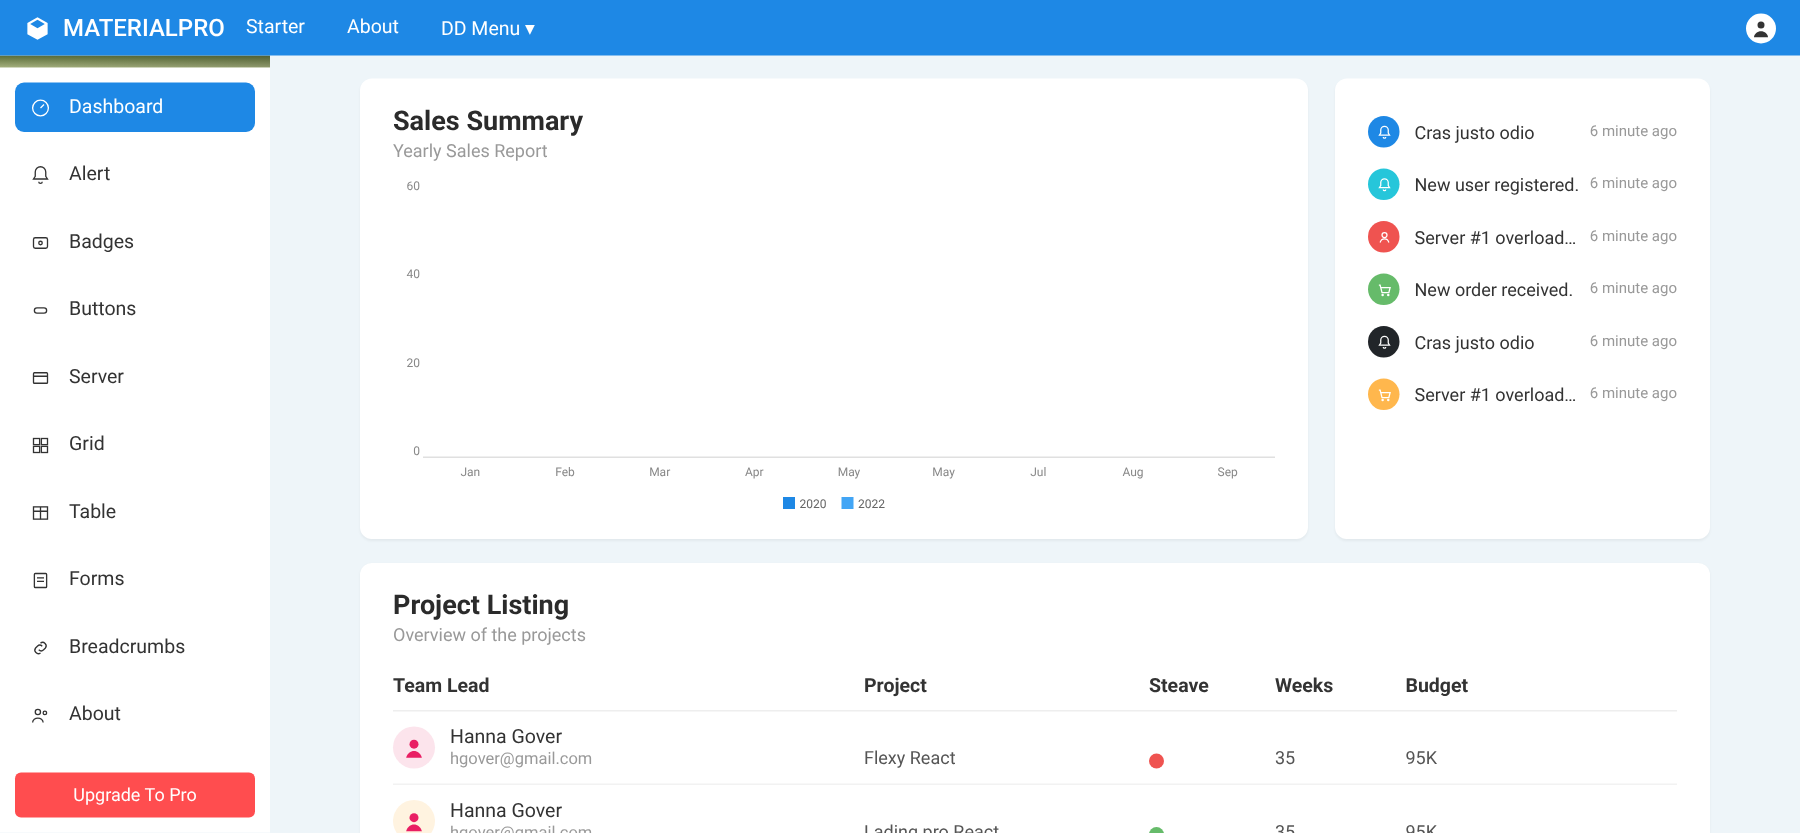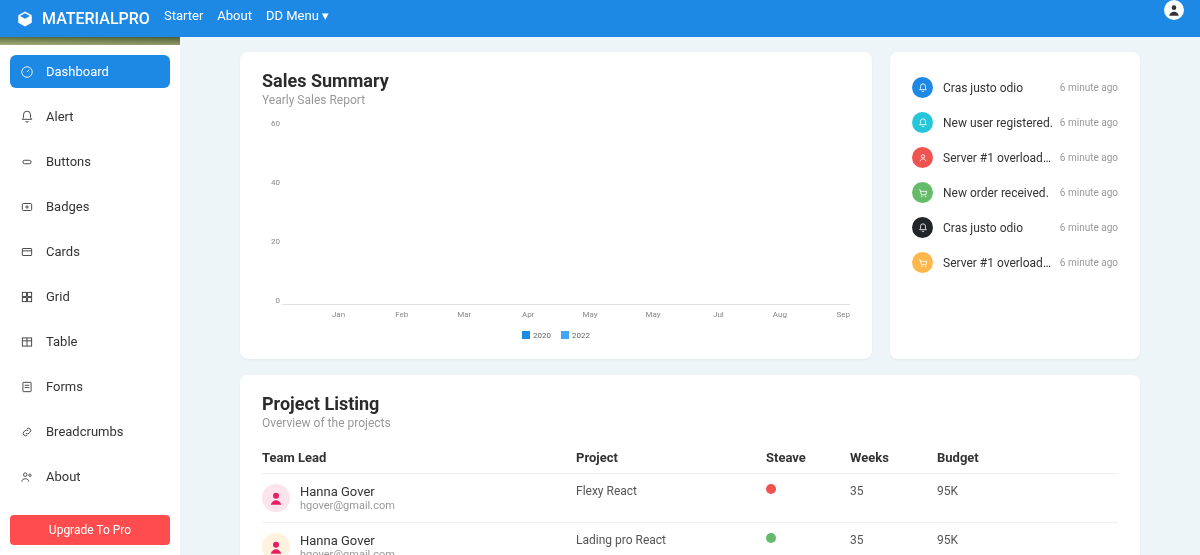--- a/index.html
+++ b/index.html
@@ -1,20 +1,20 @@
 <!DOCTYPE html>
 <html><head>
 <meta charset="utf-8">
 <style>
 *{box-sizing:border-box;margin:0;padding:0;font-family:-apple-system,BlinkMacSystemFont,"Segoe UI",Roboto,sans-serif}
 body{background:#eef5f9;width:1200px;height:555px;overflow:hidden}
-.header{height:37px;background:#1e88e5;display:flex;padding:0 16px;color:#fff;position:relative;z-index:10}
+.header{height:37px;background:#1e88e5;display:flex;align-items:center;padding:0 16px;color:#fff;position:relative;z-index:10}
 .logo{display:flex;align-items:center;font-weight:500;font-size:16px;width:148px}
 .logo svg{margin-right:8px}
-.nav{display:flex;gap:14px;font-size:13px}
+.nav{display:flex;gap:28px;font-size:13px}
 .nav-item{color:#fff;text-decoration:none;padding:8px 0}
 .avatar-head{margin-left:auto;width:20px;height:20px;border-radius:50%;background:#fff;display:flex;align-items:center;justify-content:center}
 .avatar-head svg{width:14px;height:14px}
 .layout{display:flex;height:calc(100% - 37px)}
 .sidebar{width:180px;background:#fff;display:flex;flex-direction:column;position:relative}
 .profile{height:77px;background:linear-gradient(180deg,#5a6e3a 0%,#7a8a55 40%,#a8b380 100%);position:relative;overflow:hidden}
 .profile::before{content:"";position:absolute;bottom:0;left:0;right:0;height:30px;background:linear-gradient(135deg,transparent 0%,rgba(0,0,0,0.15) 100%)}
 .profile-avatar{width:32px;height:32px;border-radius:50%;background:#fff;position:absolute;top:10px;left:10px;display:flex;align-items:center;justify-content:center;overflow:hidden}
 .profile-avatar svg{width:24px;height:24px}
 .profile-name{position:absolute;bottom:8px;left:6px;color:#fff;font-size:13px;font-weight:400}
@@ -33,33 +33,33 @@
 .card-title{font-size:18px;font-weight:700;color:#2b2b2b;margin-bottom:2px}
 .card-sub{font-size:12px;color:#999;margin-bottom:12px}
 .chart-area{height:210px;position:relative;padding-left:20px;padding-bottom:24px}
 .y-axis{position:absolute;left:0;top:0;bottom:24px;width:18px;display:flex;flex-direction:column;justify-content:space-between;font-size:8px;color:#888;text-align:right}
 .plot{position:absolute;left:20px;right:0;top:0;bottom:24px;border-bottom:1px solid #e0e0e0;display:flex;align-items:flex-end;padding:0 8px}
 .group{flex:1;display:flex;align-items:flex-end;justify-content:center;gap:2px}
 .bar{width:9px}
 .bar.a{background:#1e88e5}
 .bar.b{background:#42a5f5}
 .x-axis{position:absolute;left:20px;right:0;bottom:10px;display:flex;font-size:8px;color:#888}
-.x-axis span{flex:1;text-align:right}
+.x-axis span{flex:1;text-align:center}
 .legend{text-align:center;font-size:8px;color:#666;padding-top:2px}
 .legend-item{display:inline-flex;align-items:flex-start;margin:0 4px}
 .legend-swatch{width:8px;height:8px;margin-right:3px}
 .feed{display:flex;align-items:center;padding:7px 0}
 .feed-icon{width:21px;height:21px;border-radius:50%;display:flex;align-items:center;justify-content:center;margin-right:10px;flex-shrink:0}
 .feed-icon svg{width:10px;height:10px;stroke:#fff;fill:none;stroke-width:2}
 .feed-text{flex:1;font-size:12px;color:#333;white-space:nowrap;overflow:hidden;text-overflow:ellipsis}
 .feed-time{font-size:10px;color:#999;white-space:nowrap;margin-left:4px}
 .project-card{background:#fff;border-radius:8px;padding:18px 22px;box-shadow:0 1px 2px rgba(0,0,0,0.05)}
 .table{width:100%;margin-top:8px}
 .thead{display:flex;padding:8px 0;border-bottom:1px solid #eee;font-size:13px;font-weight:700;color:#333}
-.tr{display:flex;padding:10px 0;border-bottom:1px solid #f2f2f2;align-items:flex-start;font-size:12px;color:#555}
+.tr{display:flex;padding:10px 0;border-bottom:1px solid #f2f2f2;align-items:flex-end;font-size:12px;color:#555}
 .col-lead{width:314px;display:flex;align-items:center}
 .col-project{width:190px}
 .col-status{width:84px}
 .col-weeks{width:87px}
 .col-budget{flex:1}
 .lead-avatar{width:28px;height:28px;border-radius:50%;background:#fce4ec;margin-right:10px;display:flex;align-items:center;justify-content:center;flex-shrink:0}
 .lead-avatar svg{width:18px;height:18px}
 .lead-name{font-size:13px;color:#333}
 .lead-email{font-size:11px;color:#999}
 .status-dot{width:10px;height:10px;border-radius:50%}
@@ -111,37 +111,37 @@
         </div>
         <div class="menu-item">
           <svg viewBox="0 0 24 24">
             <path d="M6 8a6 6 0 0112 0v5l2 3H4l2-3V8z"></path>
             <path d="M10 19a2 2 0 004 0"></path>
           </svg>
           <span>Alert</span>
         </div>
         <div class="menu-item">
           <svg viewBox="0 0 24 24">
-            <rect x="5" y="9" width="14" height="6" rx="3"></rect>
-          </svg>
-          <span>Buttons</span>
-        </div>
-        <div class="menu-item">
-          <svg viewBox="0 0 24 24">
             <rect x="4" y="6" width="16" height="12" rx="2"></rect>
             <circle cx="12" cy="12" r="2"></circle>
           </svg>
           <span>Badges</span>
         </div>
         <div class="menu-item">
           <svg viewBox="0 0 24 24">
+            <rect x="5" y="9" width="14" height="6" rx="3"></rect>
+          </svg>
+          <span>Buttons</span>
+        </div>
+        <div class="menu-item">
+          <svg viewBox="0 0 24 24">
             <rect x="4" y="6" width="16" height="12" rx="1"></rect>
             <line x1="4" y1="10" x2="20" y2="10"></line>
           </svg>
-          <span>Cards</span>
+          <span>Server</span>
         </div>
         <div class="menu-item">
           <svg viewBox="0 0 24 24">
             <rect x="4" y="4" width="7" height="7"></rect>
             <rect x="13" y="4" width="7" height="7"></rect>
             <rect x="4" y="13" width="7" height="7"></rect>
             <rect x="13" y="13" width="7" height="7"></rect>
           </svg>
           <span>Grid</span>
         </div>

